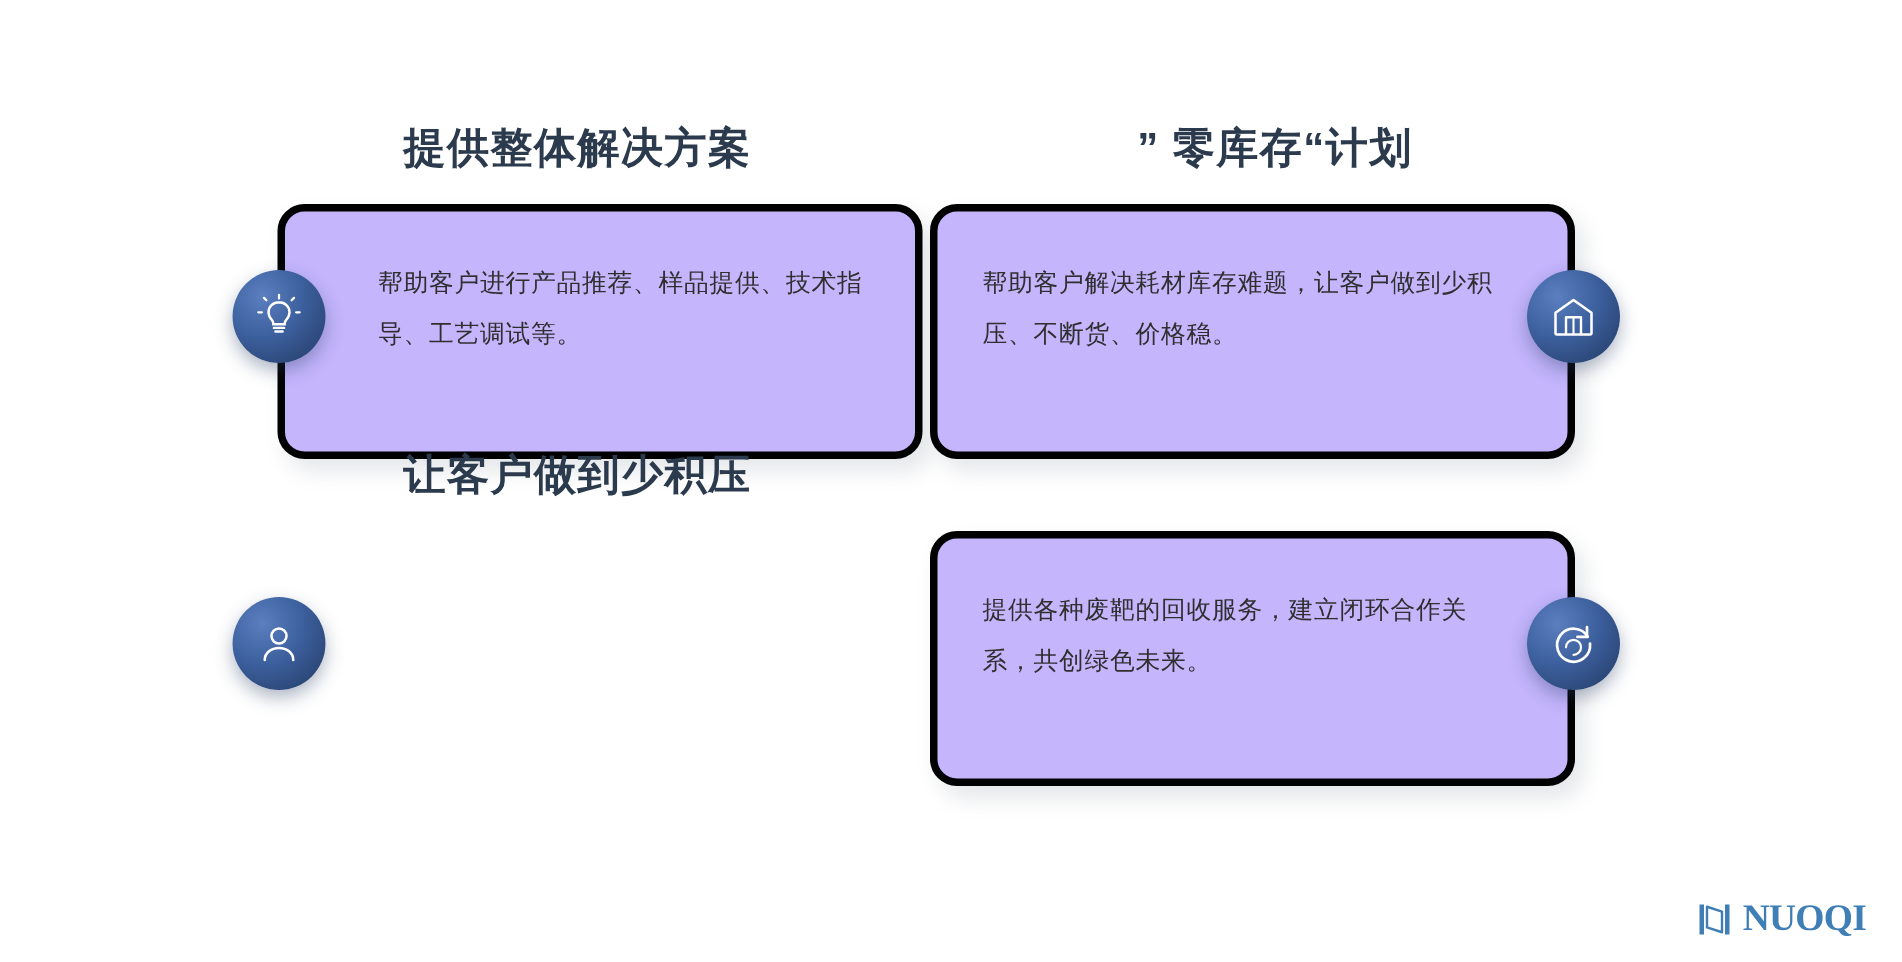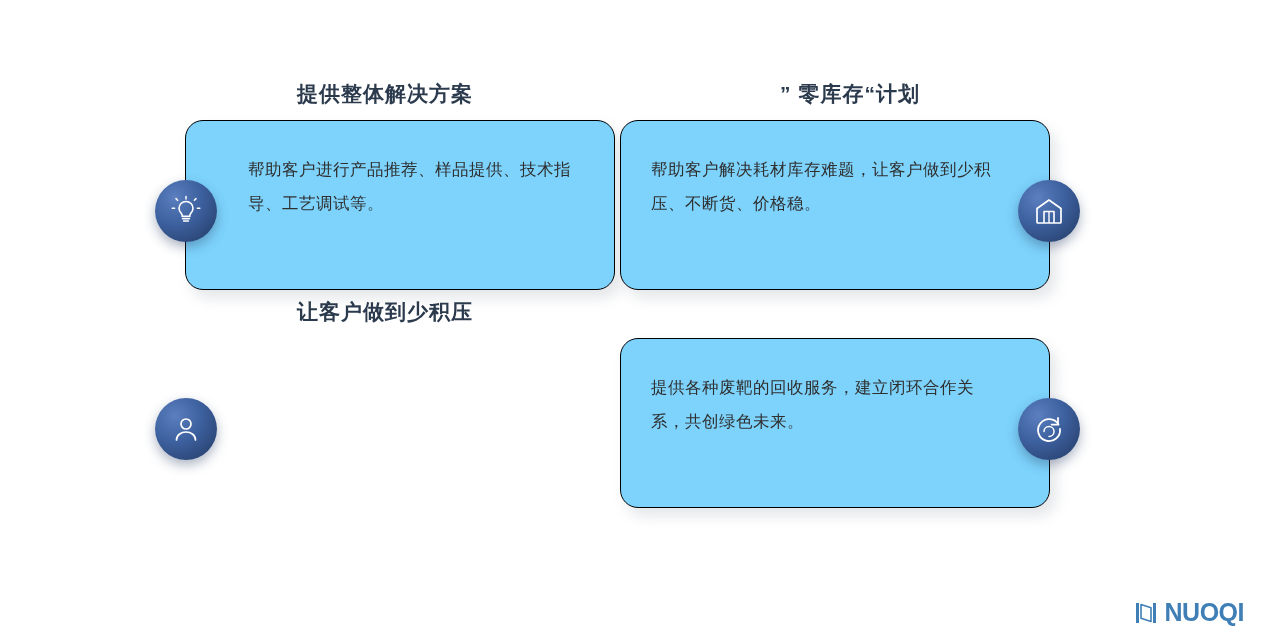--- a/index.html
+++ b/index.html
@@ -39,36 +39,36 @@
   .card-wrap.c1 { left: 620px;  top: 120px; }
   .card-wrap.c2 { left: 155px;  top: 338px; }
   .card-wrap.c3 { left: 620px;  top: 338px; }
 
   .card-title {
     position: absolute;
     top: -40px;
     left: 0;
     width: 460px;
     text-align: center;
-    font-size: 21px;
+    font-size: 28px;
     font-weight: bold;
     color: #2b3a4d;
     letter-spacing: 1px;
     white-space: nowrap;
   }
 
   .card-box {
     position: absolute;
     left: 30px;
-    top: 0;
+    top: 16px;
     width: 430px;
     height: 170px;
-    border: 1px solid #000000;
+    border: 5px solid #000000;
     border-radius: 18px;
-    background: #7dd3fc;
+    background: #c4b5fd;
     box-shadow: 6px 8px 14px rgba(120,130,145,0.20);
     box-sizing: border-box;
   }
 
   .card-text {
     position: absolute;
     left: 62px;
     top: 32px;
     width: 340px;
     font-size: 16.5px;
@@ -110,21 +110,21 @@
   }
   .logo-mark {
     width: 26px;
     height: 26px;
   }
   .logo-text {
     font-size: 25px;
     font-weight: bold;
     color: #3f7fb5;
     letter-spacing: -0.5px;
-    font-family: Liberation Sans, sans-serif;
+    font-family: Liberation Serif, serif;
   }
 </style>
 </head>
 <body>
 
 <div class="slide">
 
   <div class="grid">
 
     <div class="card-wrap c0">

